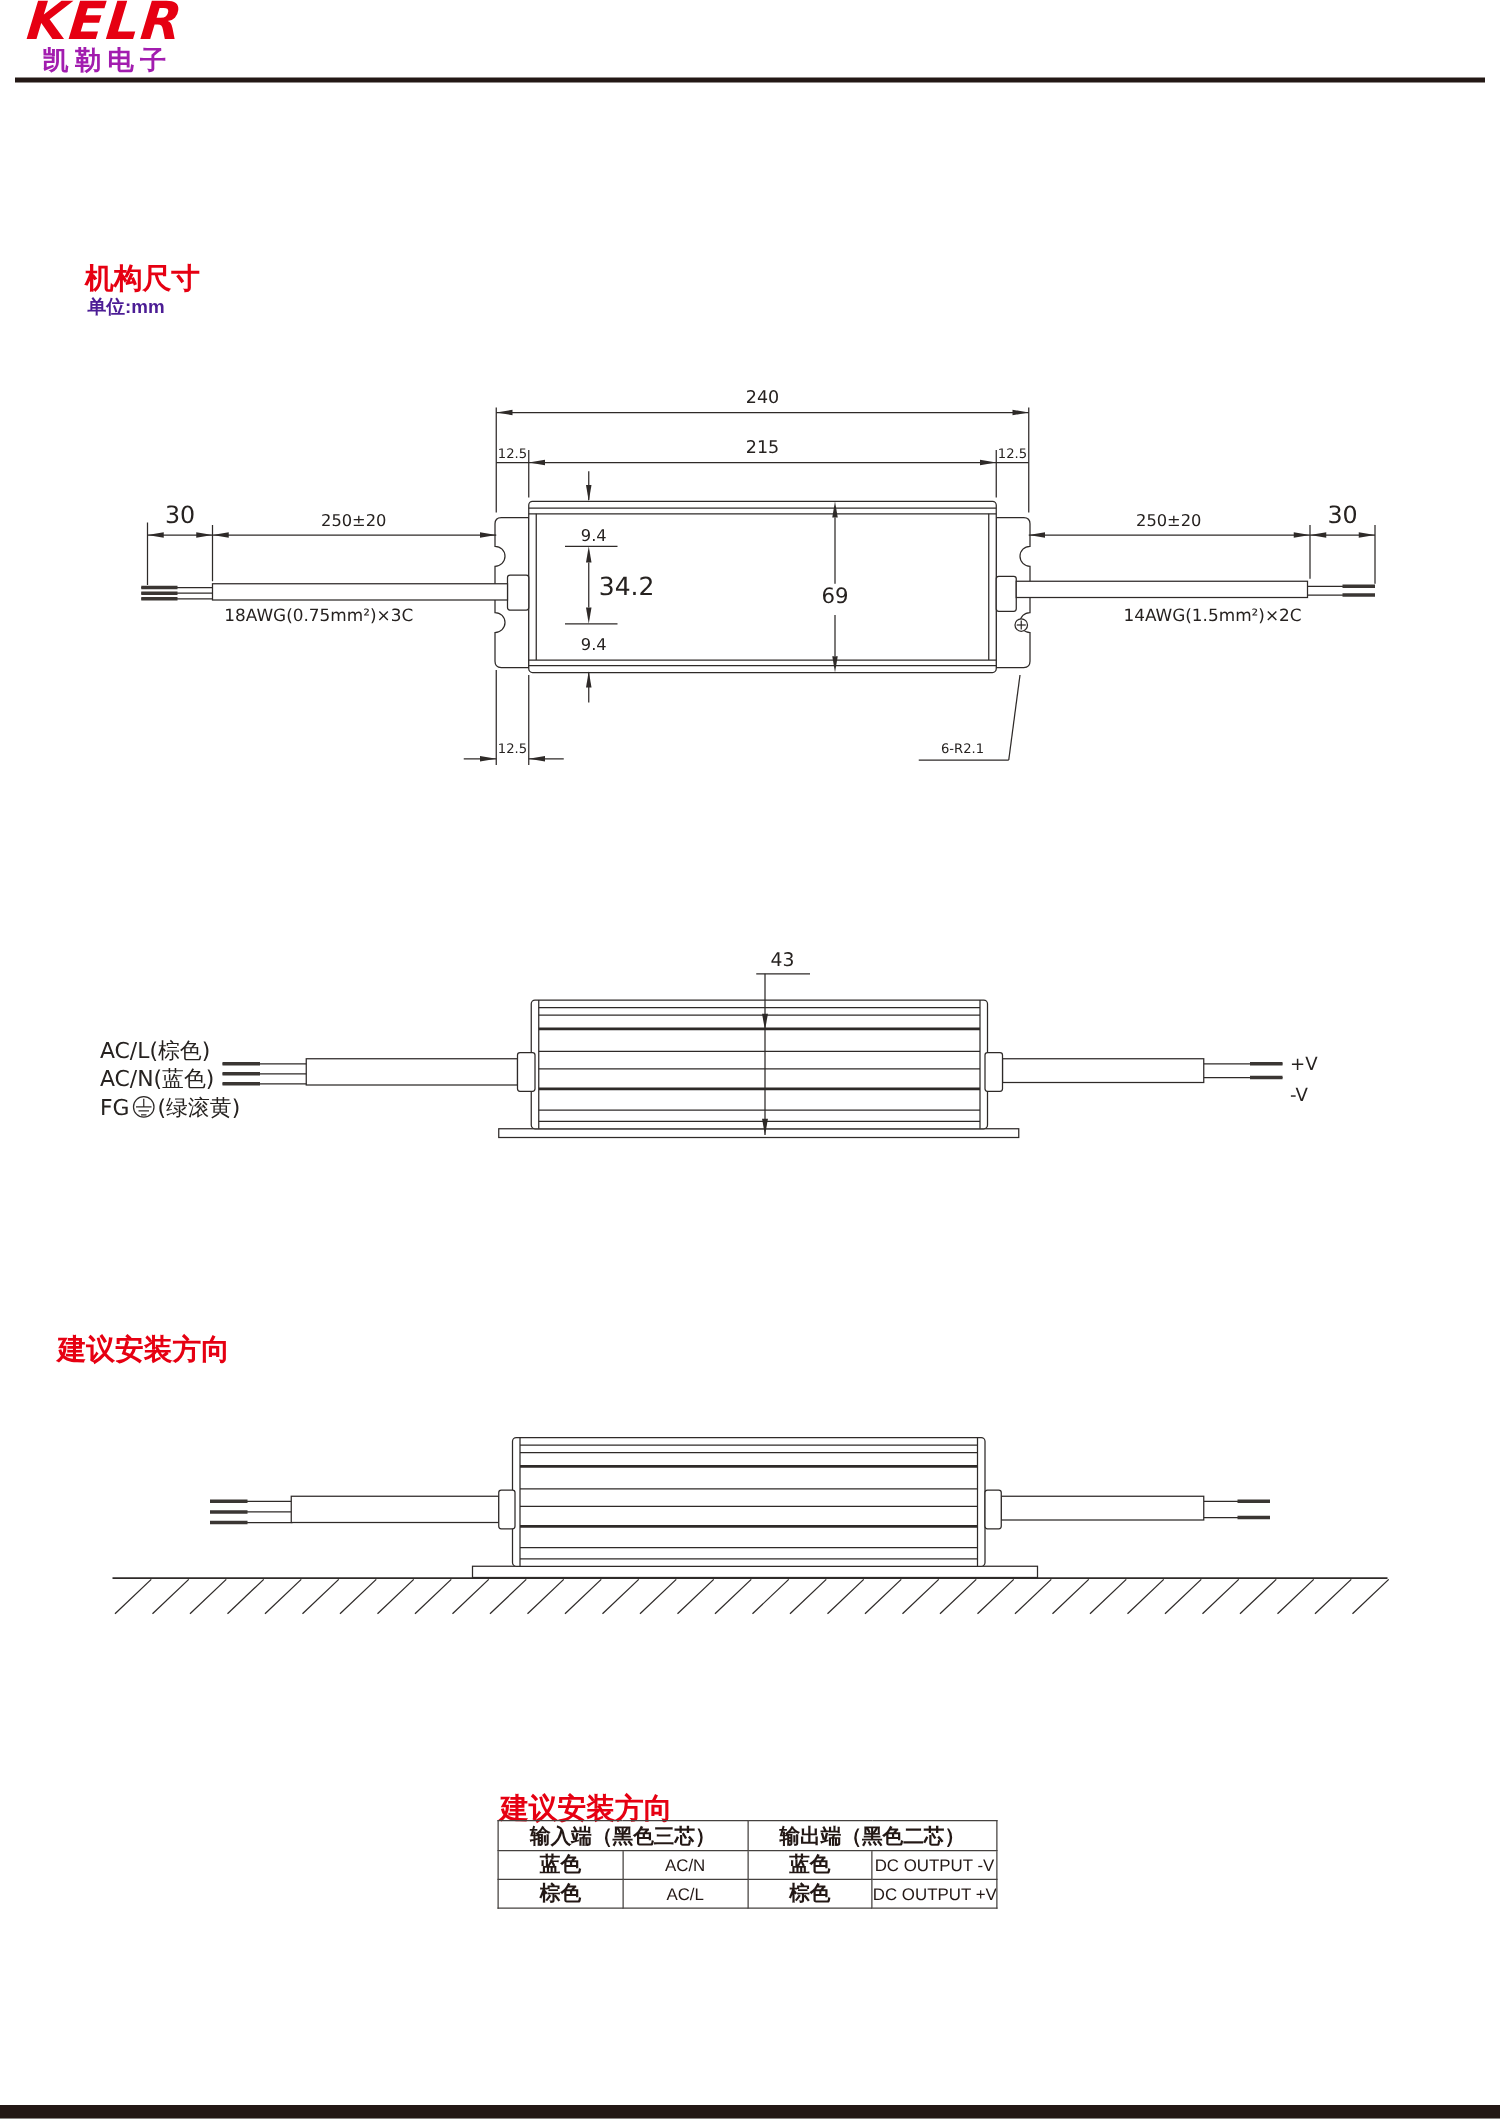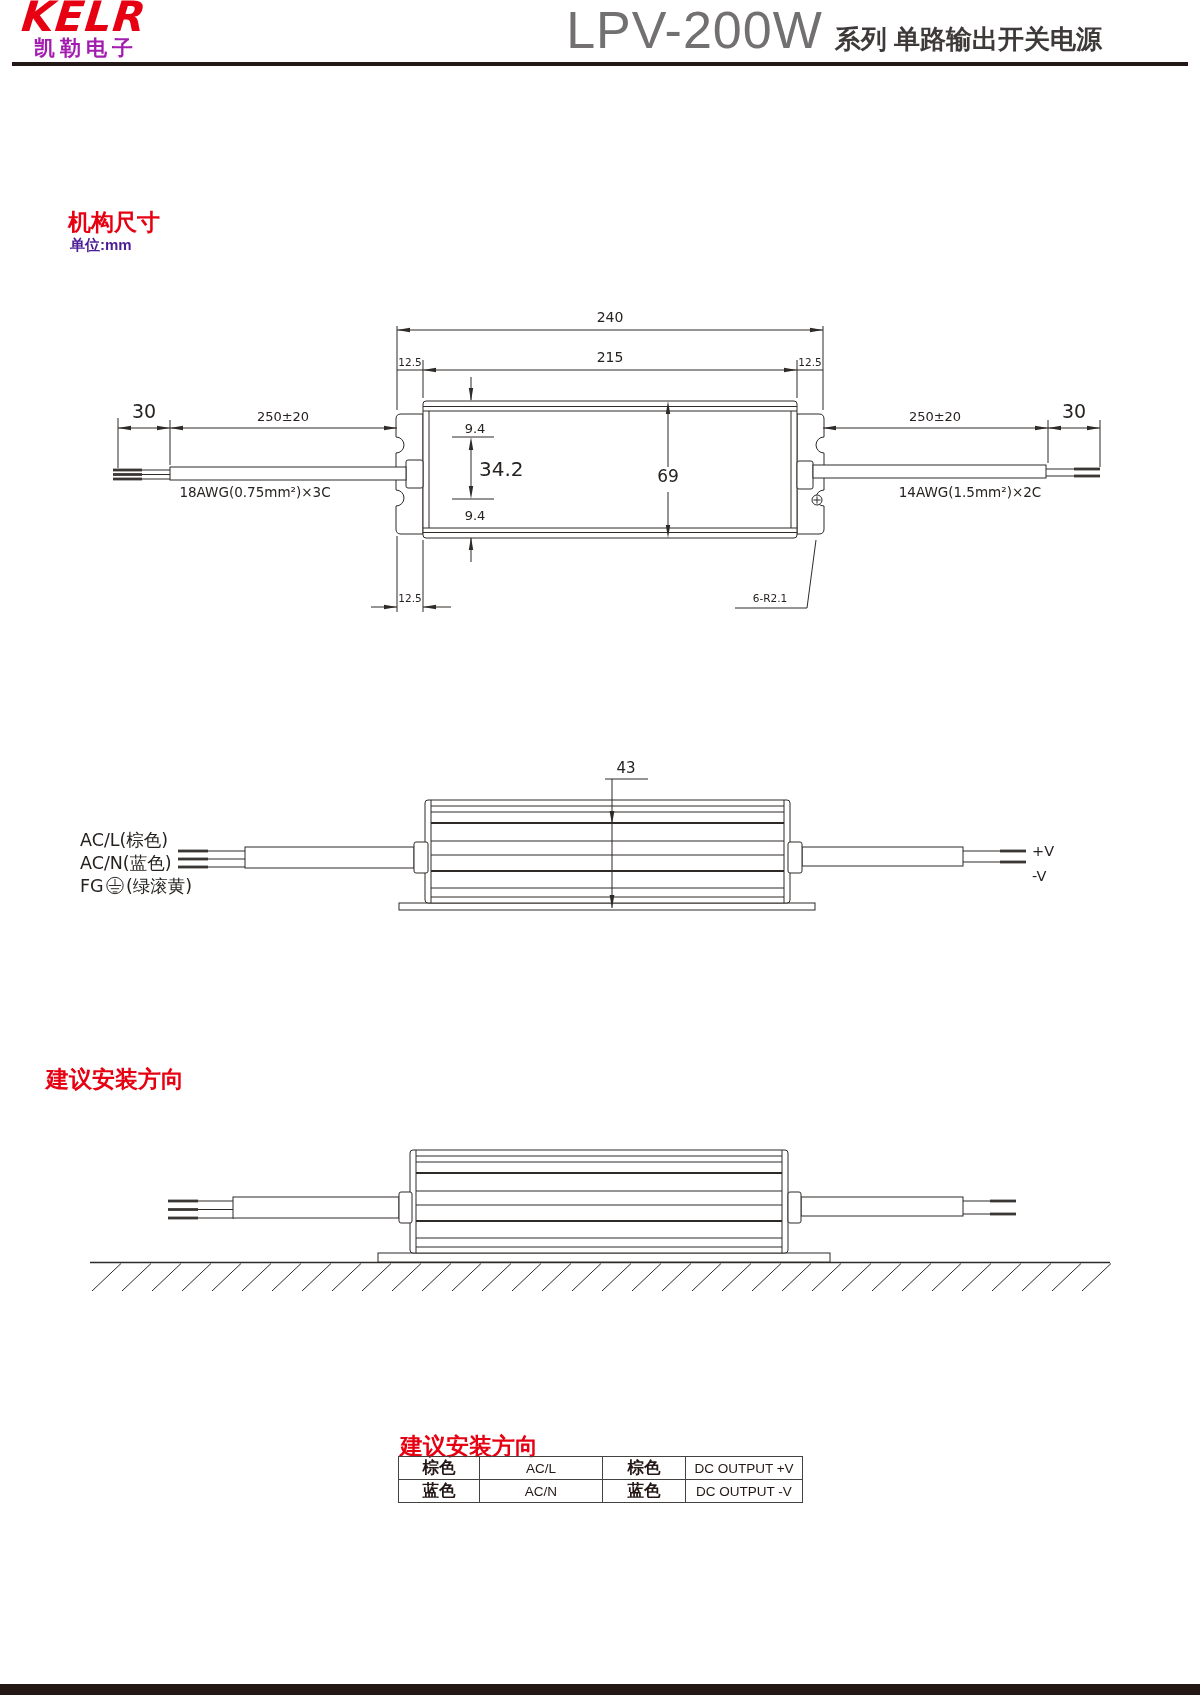--- a/index.html
+++ b/index.html
@@ -39,24 +39,20 @@
 </style>
 </head>
 <body>
 
 <div class="sheet">
 
   <div class="logo">
     <div class="logo-kelr">KELR</div>
     <div class="logo-sub">凯勒电子</div>
   </div>
-  <div class="title-wrap">
-    <span class="model">LPV-200W</span>
-    <span class="suffix">系列 单路输出开关电源</span>
-  </div>
   <div class="rule"></div>
 
   <div class="sec-red" style="left:68px;top:207px;">机构尺寸</div>
   <div class="unit" style="left:70px;top:236px;">单位:mm</div>
   <div class="sec-red" style="left:46px;top:1064px;">建议安装方向</div>
   <div class="sec-red" style="left:400px;top:1431px;">建议安装方向</div>
 
   <svg style="left:80px;top:270px;" width="1040" height="360" viewBox="0 0 1040 360">
     <g>
       <path class="sf" d="M343,144 L321,144 Q316,144 316,149 L316,167 A8,8 0 0 1 316,183 L316,220 A8,8 0 0 1 316,236 L316,259 Q316,264 321,264 L343,264 Z"></path>
@@ -319,29 +315,33 @@
       <line class="s" x1="913" y1="174" x2="966" y2="174"></line>
       <line class="dark" x1="940" y1="161" x2="966" y2="161"></line>
       <line class="dark" x1="940" y1="174" x2="966" y2="174"></line>
       <rect class="sf" x="751" y="157" width="162" height="19"></rect>
       <rect class="sf" x="738" y="152" width="13" height="31" rx="2"></rect>
     </g>
   </svg>
 
   <table class="wire-table">
     <tbody>
-    <tr>
-      <td class="c-color" style="width:80px;">棕色</td>
-      <td class="c-func" style="width:122px;">AC/L</td>
-      <td class="c-color" style="width:82px;">棕色</td>
-      <td class="c-func" style="width:116px;">DC OUTPUT +V</td>
+        <tr>
+      <th colspan="2">输入端（黑色三芯）</th>
+      <th colspan="2">输出端（黑色二芯）</th>
     </tr>
     <tr>
       <td class="c-color">蓝色</td>
       <td class="c-func">AC/N</td>
       <td class="c-color">蓝色</td>
       <td class="c-func">DC OUTPUT -V</td>
     </tr>
+    <tr>
+      <td class="c-color" style="width:80px;">棕色</td>
+      <td class="c-func" style="width:122px;">AC/L</td>
+      <td class="c-color" style="width:82px;">棕色</td>
+      <td class="c-func" style="width:116px;">DC OUTPUT +V</td>
+    </tr>
   </tbody>
     </table>
 
   <div class="bottom-bar"></div>
 </div>
 
 </body></html>

